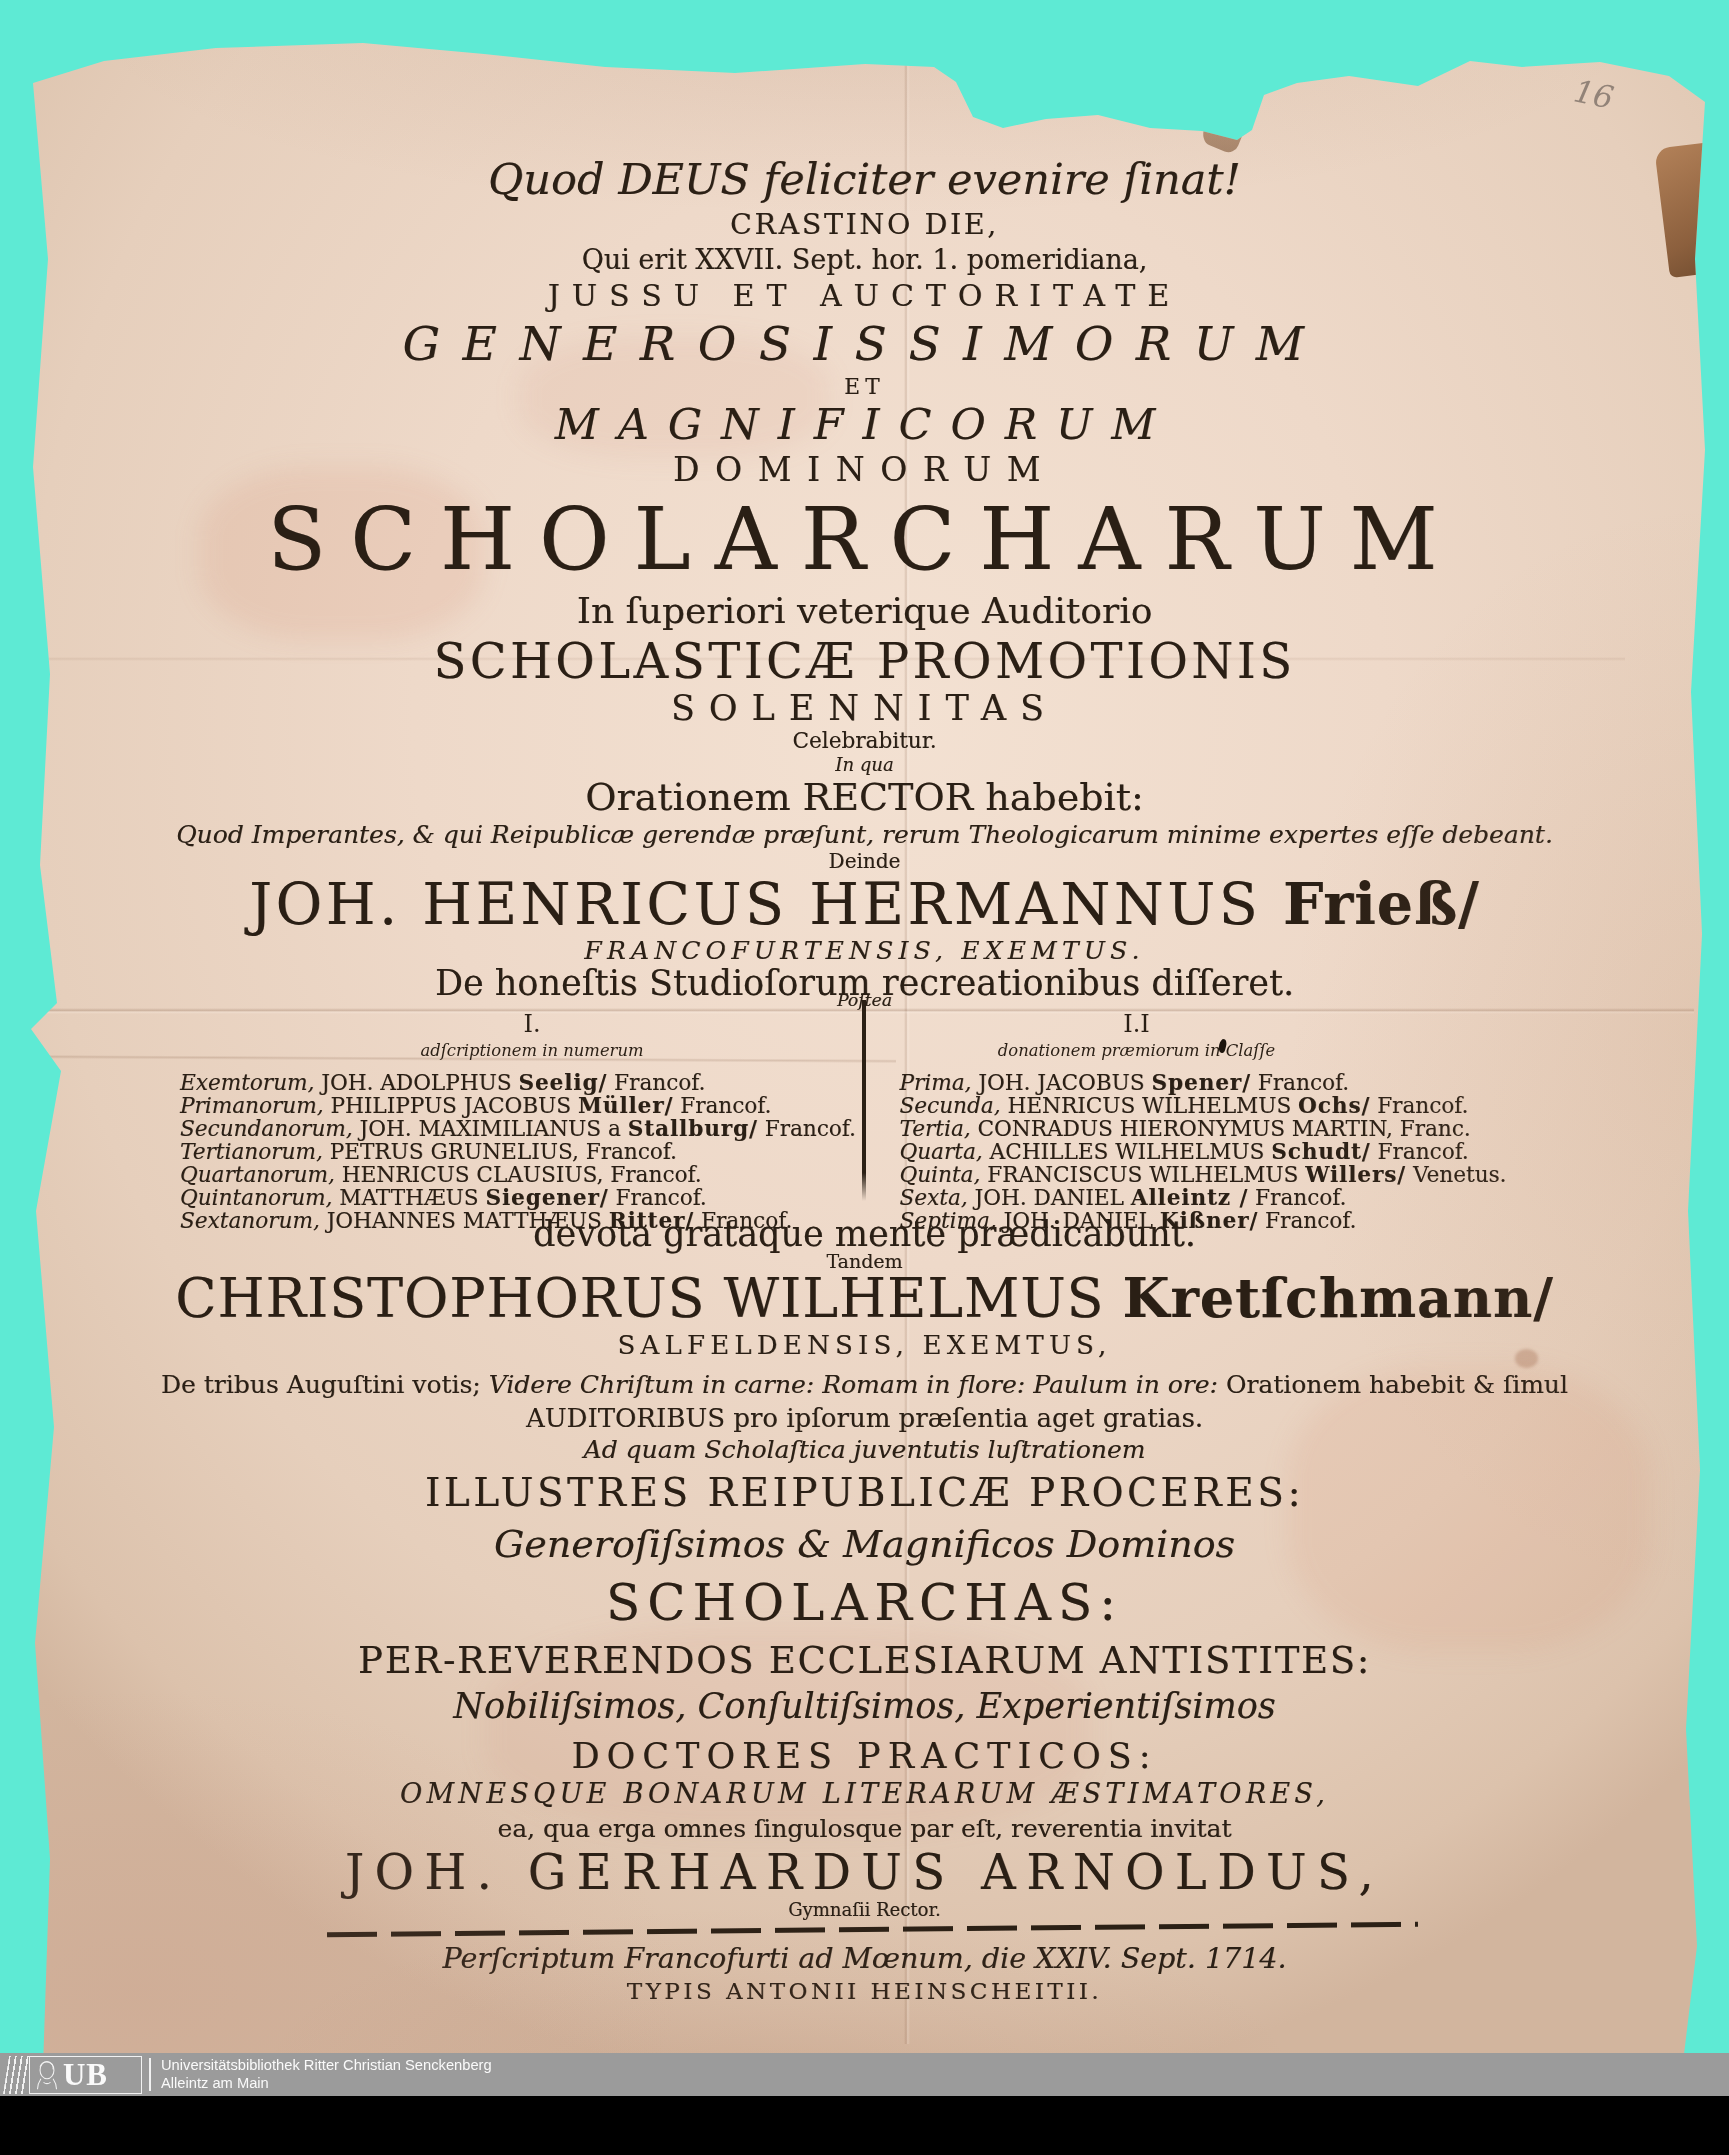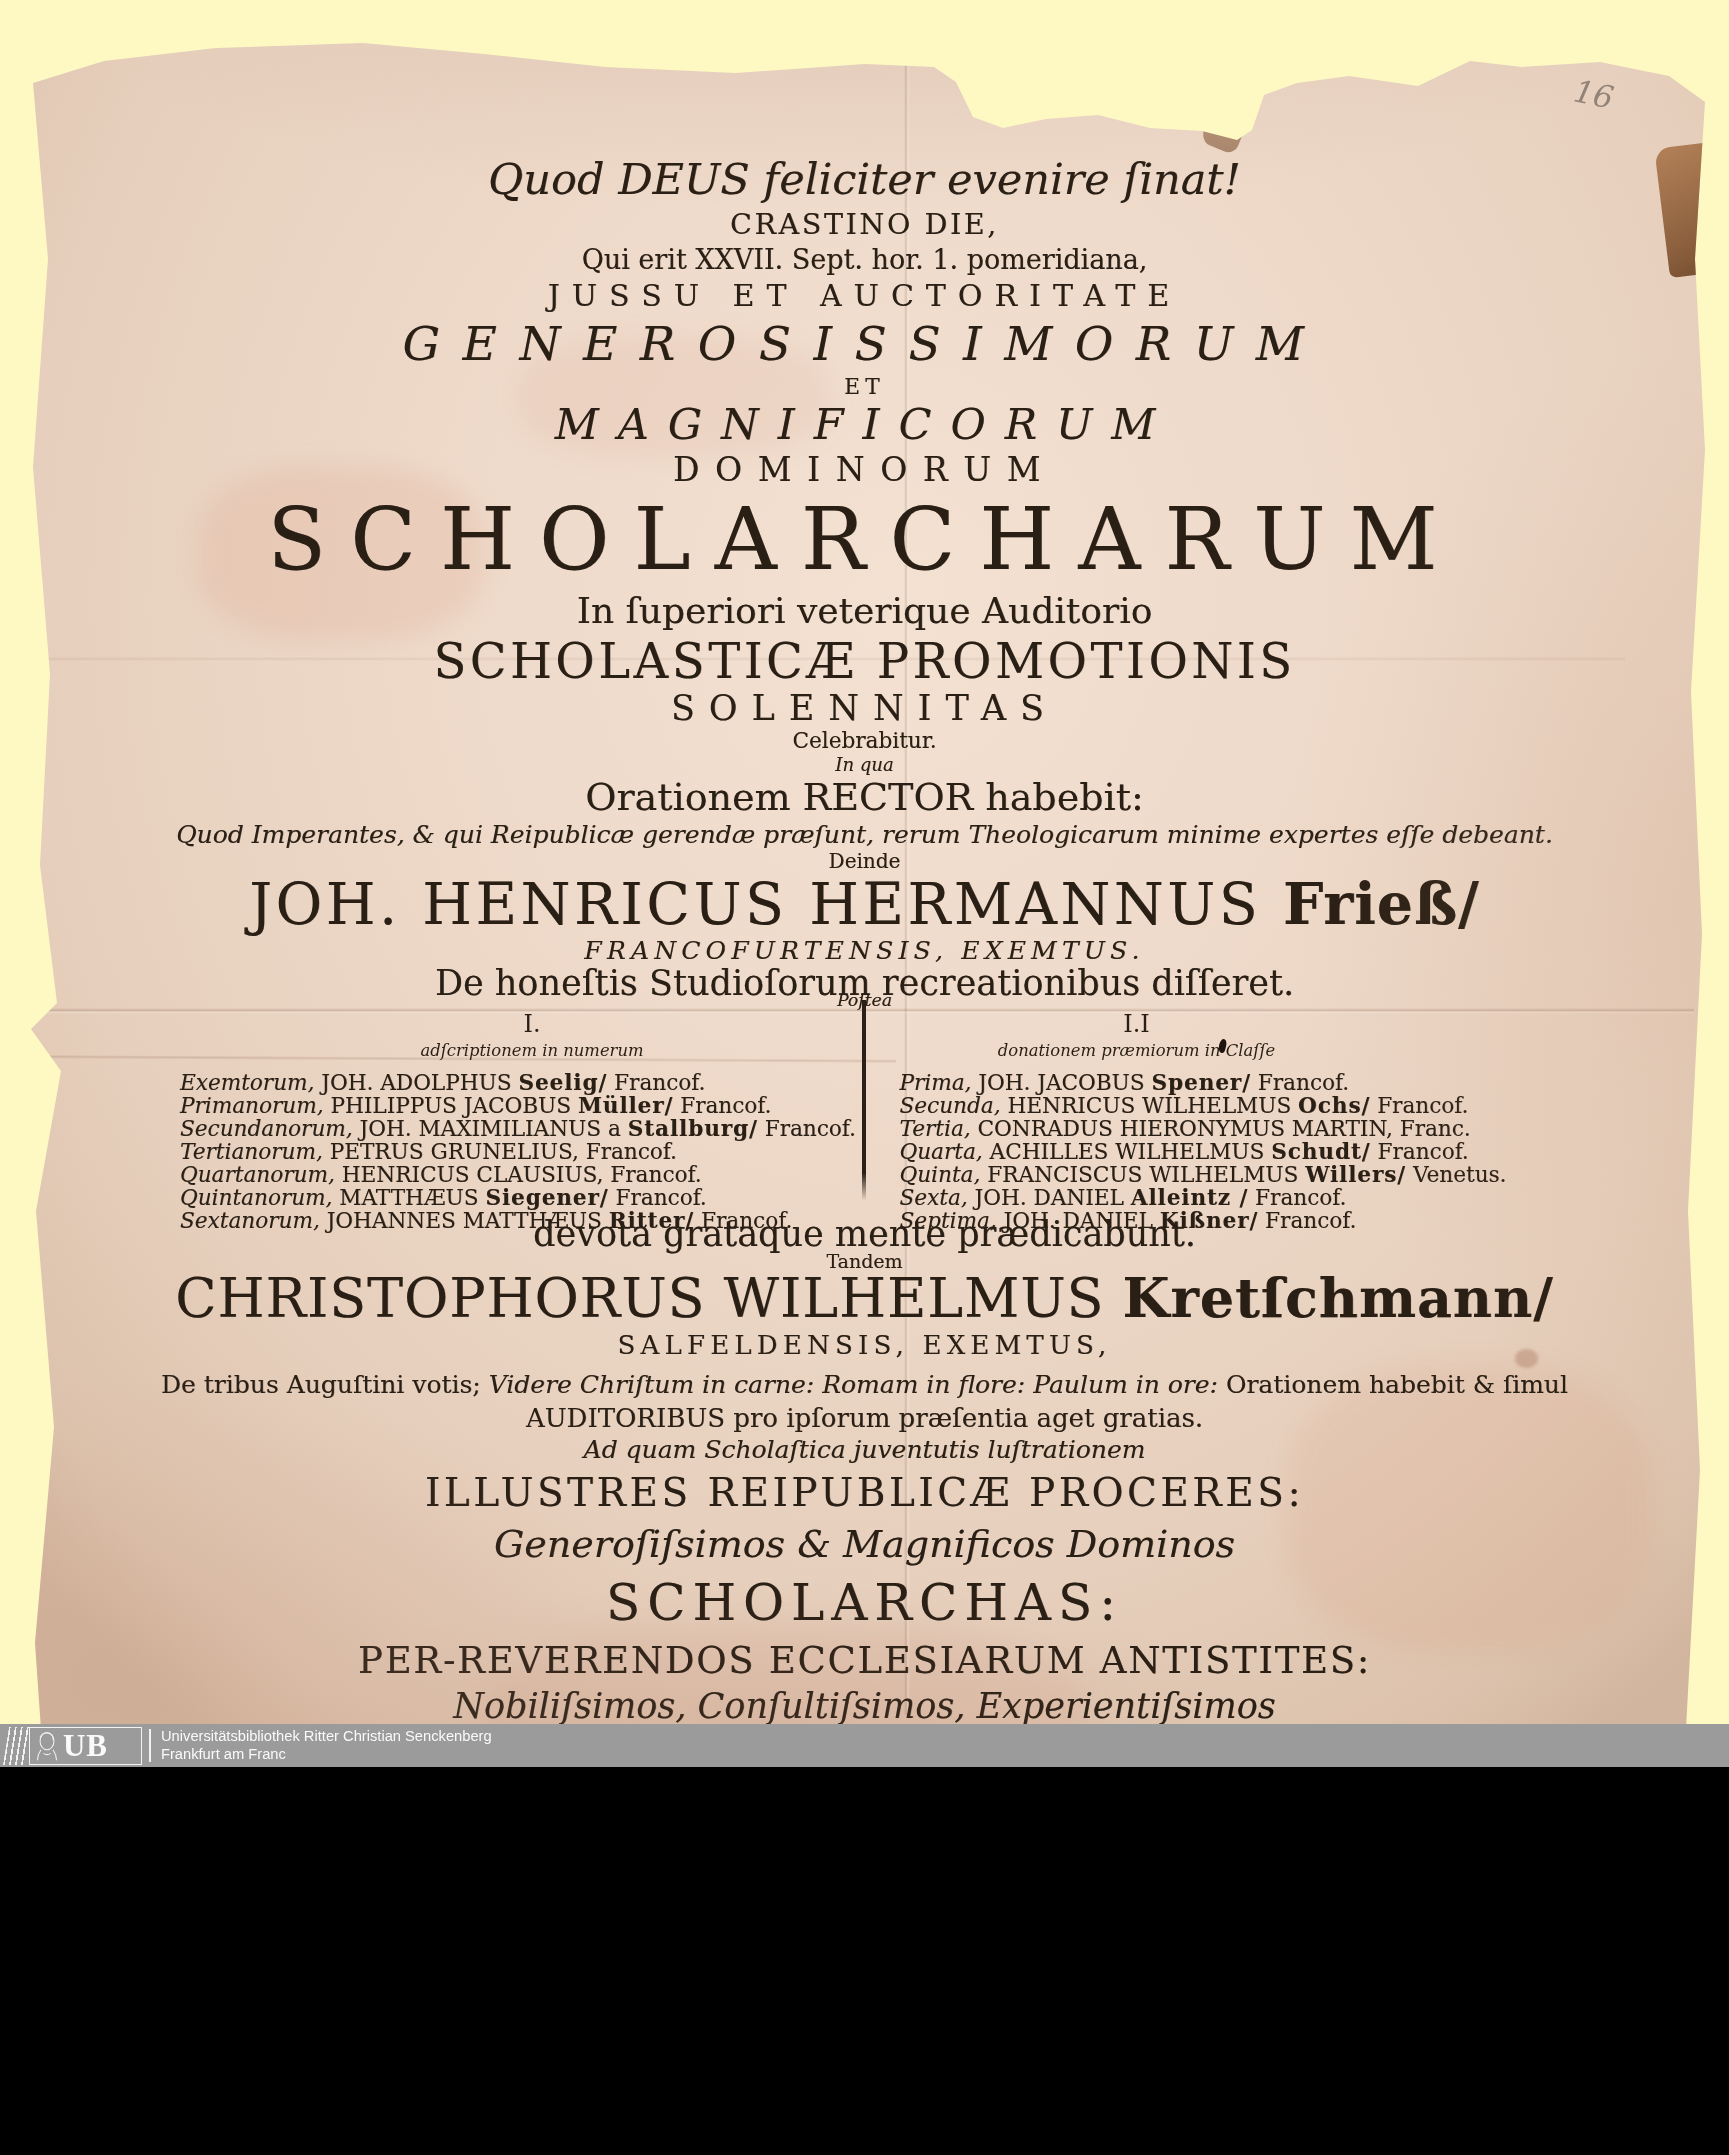--- a/index.html
+++ b/index.html
@@ -1,16 +1,16 @@
 <!DOCTYPE html>
 <html style="font-size:14px"><head>
 <meta charset="utf-8">
 <style>
   html,body{margin:0;padding:0;background:#000;}
-  .stage{position:relative;width:1729px;height:1767px;background:#fef9c3;overflow:hidden;
+  .stage{position:relative;width:1729px;height:2096px;background:#5eead4;overflow:hidden;
          font-family:"DejaVu Serif",serif;}
   
   .paper{position:absolute;inset:0;
     background:
       radial-gradient(ellipse 1211px 1384px at 52% 34%, #f3e1d2 0%, #eed9c9 40%, #e6cfbc 72%, #dcc2ac 92%, #d2b59e 100%);
     clip-path:polygon(
       33px 83px,104px 61px,216px 48px,363px 43px,484px 54px,605px 67px,735px 73px,865px 64px,
       934px 67px,956px 82px,973px 117px,1003px 128px,1046px 119px,1098px 115px,1150px 128px,
       1202px 131px,1237px 140px,1252px 130px,1264px 95px,1297px 83px,1349px 76px,1418px 86px,
       1470px 61px,1522px 67px,1600px 62px,1669px 76px,1705px 102px,
@@ -236,18 +236,18 @@
           <path d="M7 10 Q10 3 17 5 Q23 7 22 13"></path>
           <path d="M8 24 Q4 30 4 36 M22 24 Q26 30 26 36"></path>
           <path d="M11 28 Q15 31 19 28"></path>
         </g>
       </svg>
       <div class="ubtxt">UB</div>
     </div>
     <div class="sep"></div>
     <div class="bartext">
       <div>Universitätsbibliothek Ritter Christian Senckenberg</div>
-      <div>Frankfurt am Franc</div>
+      <div>Alleintz am Main</div>
     </div>
   </div>
 
 </div>
 
 
 </body></html>

